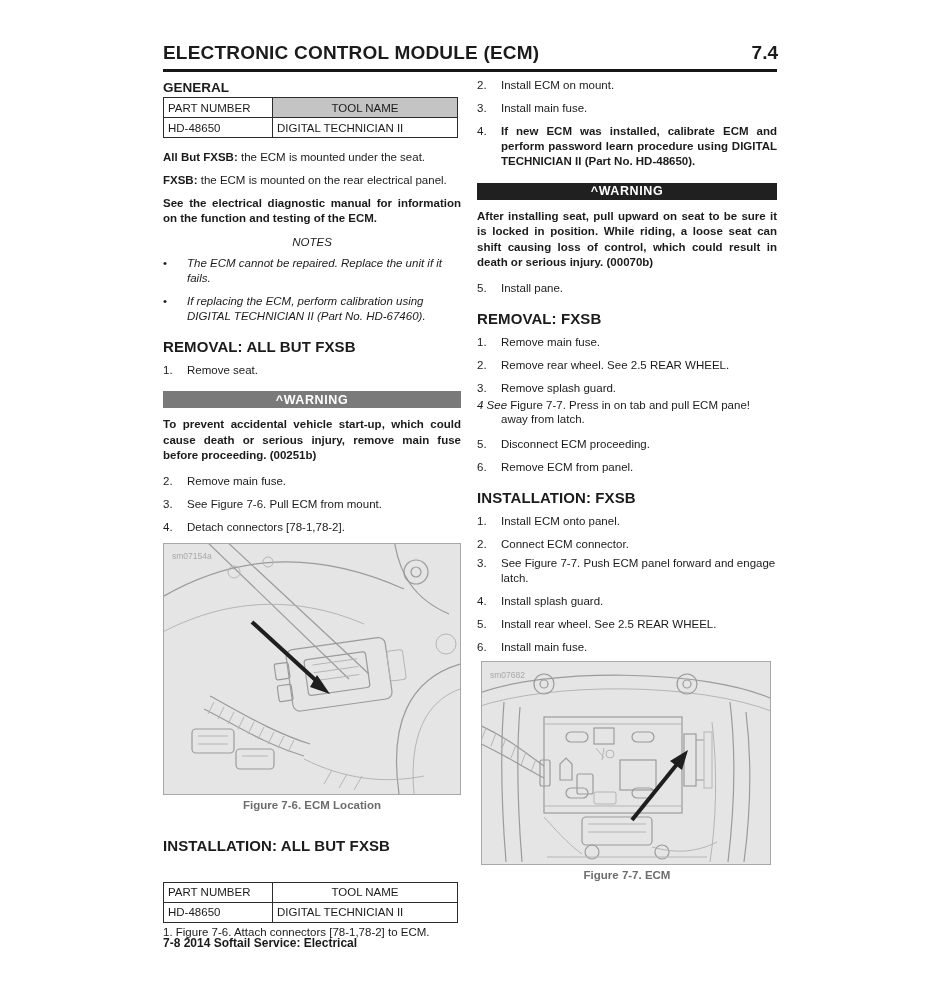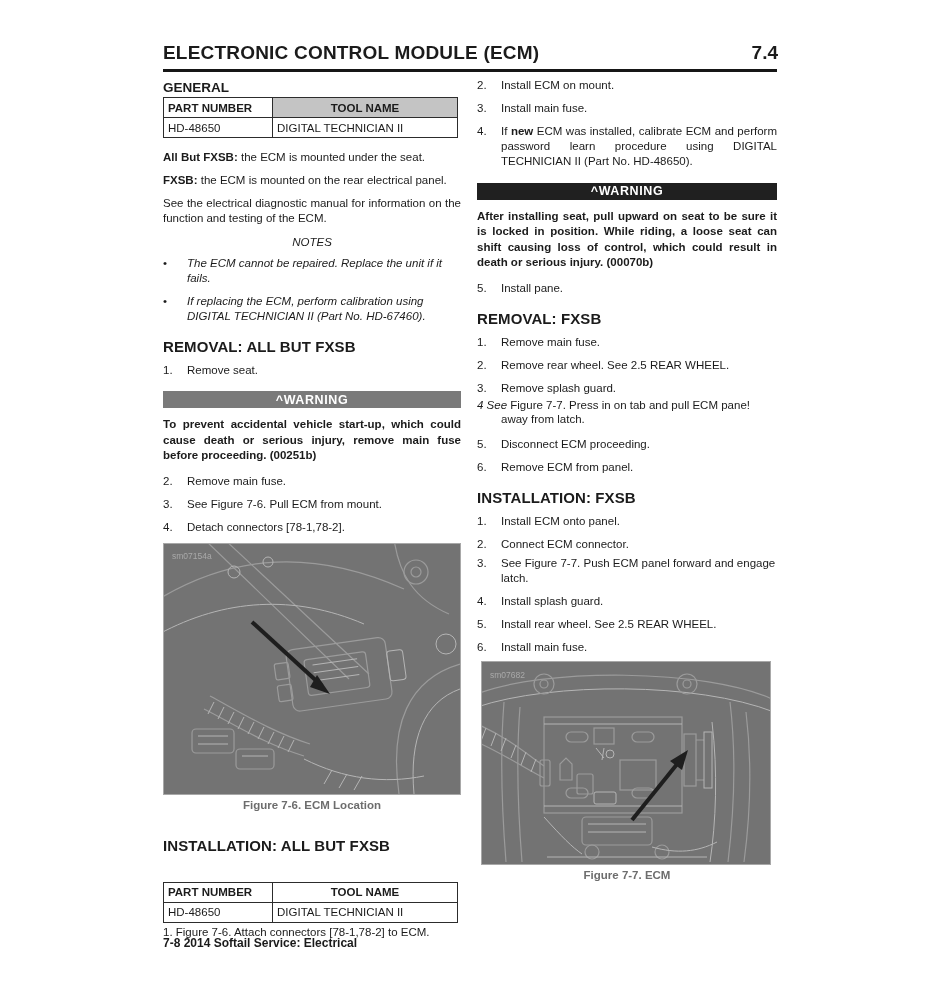--- a/index.html
+++ b/index.html
@@ -7,43 +7,43 @@
   .abs{position:absolute;}
   
   .page-title{left:163px;top:42px;font-size:19px;font-weight:bold;letter-spacing:.2px;}
   .page-num{top:42px;left:742px;width:36px;text-align:right;font-size:19px;font-weight:bold;}
   .title-rule{left:163px;top:69px;width:614px;height:3px;background:#161616;}
   
   .col{position:absolute;top:80px;}
   .col-left{left:163px;width:298px;}
   .col-right{left:477px;width:300px;top:78px;}
   .body-text{font-size:11.5px;line-height:1.3;}
-  .just{text-align:justify;}
+  .just{text-align:justify;font-weight:bold;}
   h2.sec{font-size:15px;font-weight:bold;margin:14px 0 8px 0;letter-spacing:.1px;}
   h3.sub{font-size:13.5px;font-weight:bold;margin:0 0 2px 0;}
   .para{font-size:11.5px;line-height:1.3;margin:0 0 8px 0;}
   .step{display:flex;font-size:11.5px;line-height:1.3;margin:0 0 8px 0;}
   .step .num{flex:0 0 24px;}
   .step .txt{flex:1;}
   .notes-head{text-align:center;font-style:italic;font-size:11.5px;margin:10px 0 8px 0;}
   .bullet{display:flex;font-size:11.5px;line-height:1.3;font-style:italic;margin:0 0 8px 0;}
   .bullet .dot{flex:0 0 24px;font-style:normal;}
   .warn-bar{height:17px;display:flex;align-items:center;justify-content:center;color:#fff;font-weight:bold;font-size:12.5px;letter-spacing:.6px;margin:4px 0 9px 0;}
   .warn-gray{background:#7a7a7a;}
   .warn-black{background:#202020;}
   .warn-text{font-size:11.5px;font-weight:bold;line-height:1.35;text-align:justify;margin:0 0 10px 0;}
   
   table.tool{border-collapse:collapse;width:295px;margin:0 0 12px 0;}
   table.tool th,table.tool td{border:1px solid #2c2c2c;font-size:11.5px;padding:2px 4px;height:15px;}
-  table.tool th{font-weight:bold;}
+  table.tool th{font-weight:normal;}
   th.c1,td.c1{width:100px;text-align:left;}
   th.c2{text-align:center;}
   .hdr-gray{background:#c4c4c4;}
   
-  .figure-box{border:1px solid #a8a8a8;background:#737373;}
+  .figure-box{border:1px solid #a8a8a8;background:#e5e5e5;}
   .fig-caption{text-align:center;font-weight:bold;font-size:11.5px;color:#6d6d6d;margin:4px 0 0 0;}
   .fig-label{fill:#a9a9a9;font-size:8.5px;font-family:"Liberation Sans",sans-serif;}
   .sketch{stroke:#9b9b9b;fill:none;stroke-width:1.2;}
   .sketch-light{stroke:#b5b5b5;fill:none;stroke-width:1;}
   .arrow{stroke:#1e1e1e;stroke-width:4;fill:none;}
   .arrow-head{fill:#1e1e1e;stroke:none;}
   
   .footer{left:163px;top:936px;font-size:12px;font-weight:bold;}
   .hang{padding-left:24px;text-indent:-24px;}
   .mt14{margin-top:14px;}

